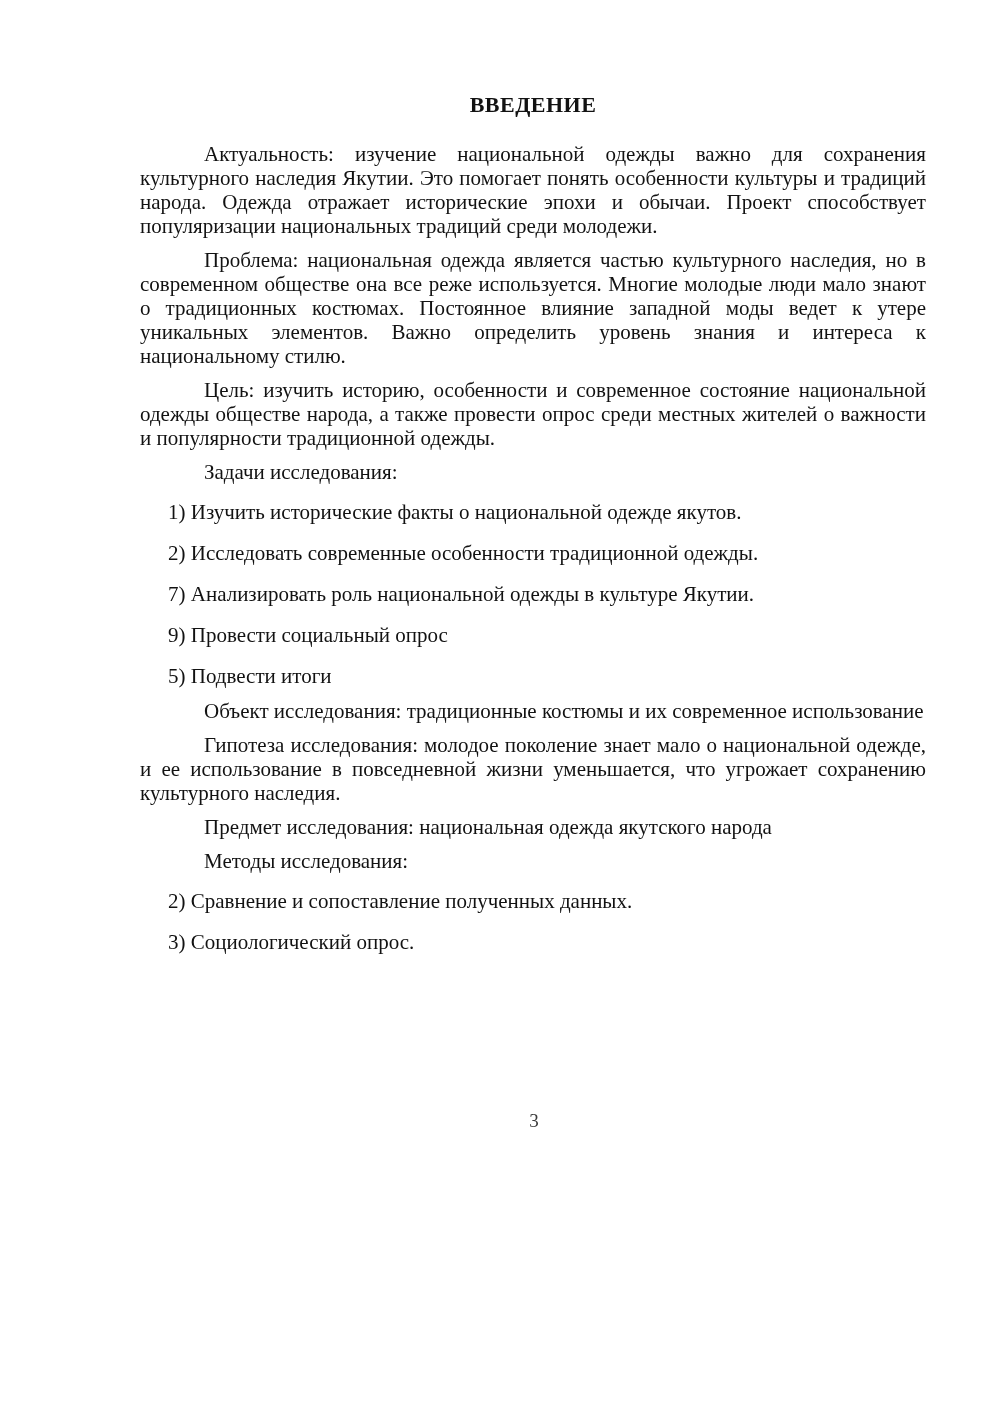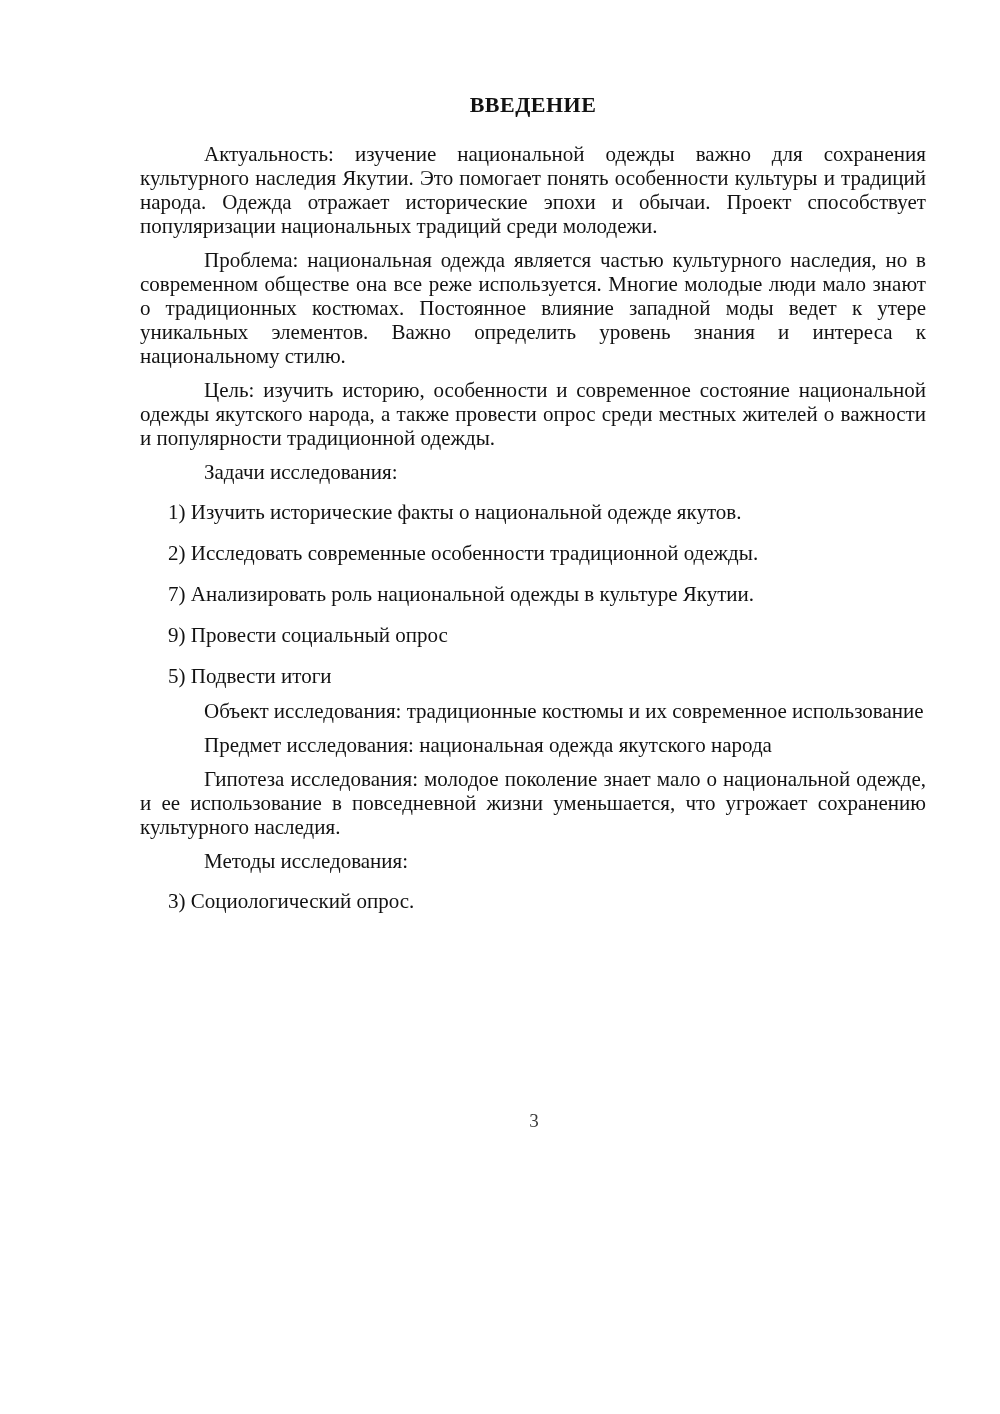--- a/index.html
+++ b/index.html
@@ -57,35 +57,36 @@
 <body>
 
 <div class="page">
 
   <h1 class="doc-title">ВВЕДЕНИЕ</h1>
 
   <p class="para">Актуальность: изучение национальной одежды важно для сохранения культурного наследия Якутии. Это помогает понять особенности культуры и традиций народа. Одежда отражает исторические эпохи и обычаи. Проект способствует популяризации национальных традиций среди молодежи.</p>
 
   <p class="para">Проблема: национальная одежда является частью культурного наследия, но в современном обществе она все реже используется. Многие молодые люди мало знают о традиционных костюмах. Постоянное влияние западной моды ведет к утере уникальных элементов. Важно определить уровень знания и интереса к национальному стилю.</p>
 
-  <p class="para">Цель: изучить историю, особенности и современное состояние национальной одежды якутского народа, а также провести опрос среди местных жителей о важности и популярности традиционной одежды.</p>
+  <p class="para">Цель: изучить историю, особенности и современное состояние национальной одежды обществе народа, а также провести опрос среди местных жителей о важности и популярности традиционной одежды.</p>
 
   <p class="para">Задачи исследования:</p>
 
   <p class="list-item">1) Изучить исторические факты о национальной одежде якутов.</p>
   <p class="list-item">2) Исследовать современные особенности традиционной одежды.</p>
   <p class="list-item">7) Анализировать роль национальной одежды в культуре Якутии.</p>
   <p class="list-item">9) Провести социальный опрос</p>
   <p class="list-item">5) Подвести итоги</p>
 
   <p class="para">Объект исследования: традиционные костюмы и их современное использование</p>
 
+  <p class="para">Гипотеза исследования: молодое поколение знает мало о национальной одежде, и ее использование в повседневной жизни уменьшается, что угрожает сохранению культурного наследия.</p>
+
   <p class="para">Предмет исследования: национальная одежда якутского народа</p>
-
-  <p class="para">Гипотеза исследования: молодое поколение знает мало о национальной одежде, и ее использование в повседневной жизни уменьшается, что угрожает сохранению культурного наследия.</p>
 
   <p class="para">Методы исследования:</p>
 
+  <p class="list-item">2) Сравнение и сопоставление полученных данных.</p>
   <p class="list-item">3) Социологический опрос.</p>
 
   <div class="page-number">3</div>
 
 </div>
 
 </body></html>

